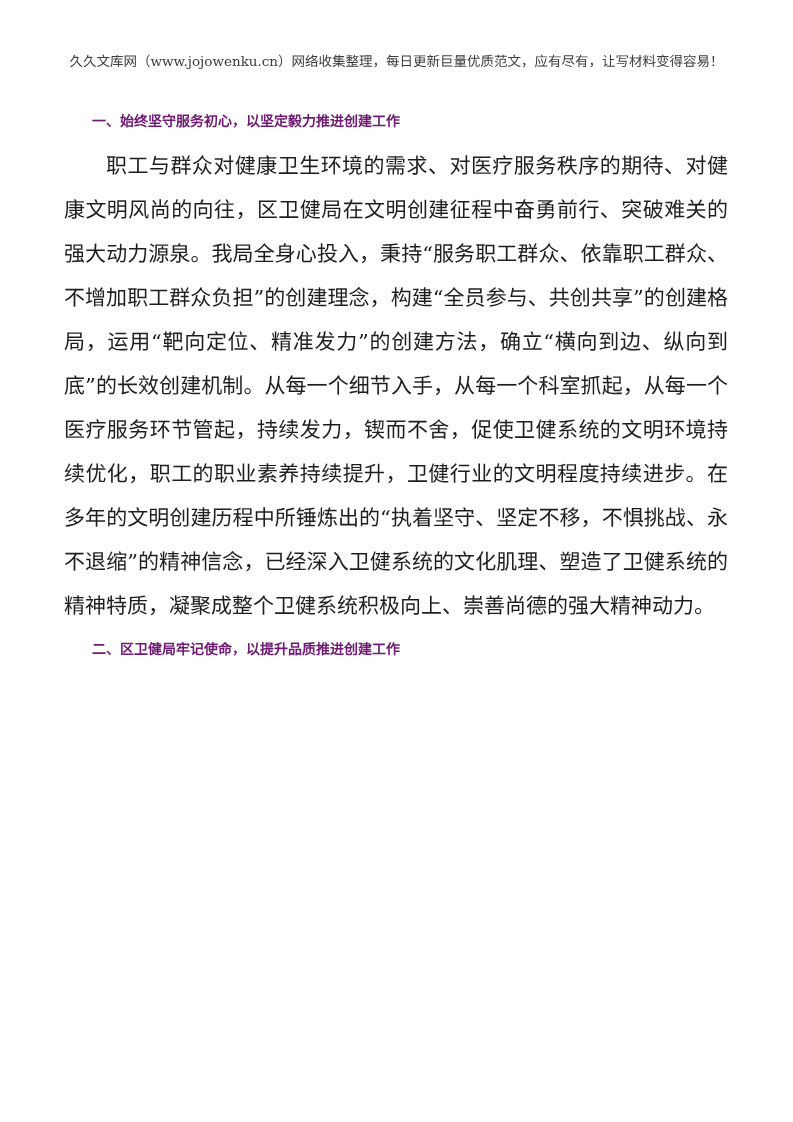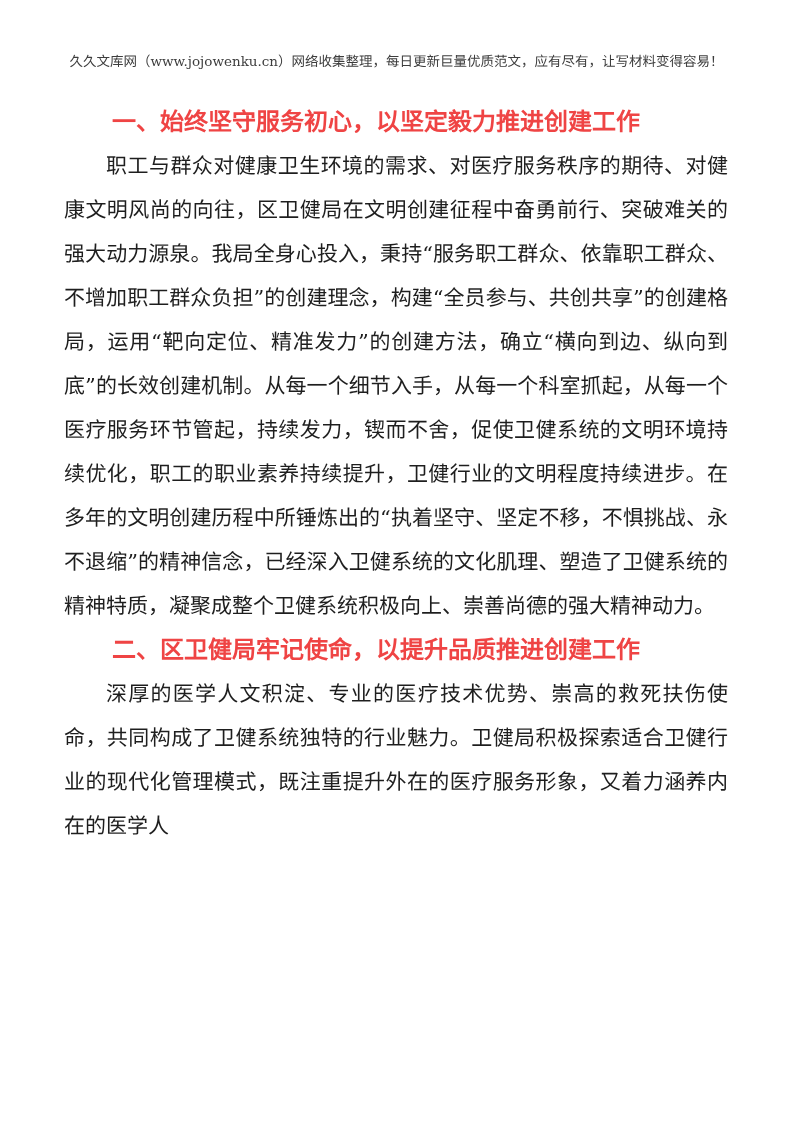--- a/index.html
+++ b/index.html
@@ -32,40 +32,39 @@
     text-align: justify;
     text-justify: inter-ideograph;
   }
   .para {
     margin: 0;
     text-indent: 2em;
   }
   .heading {
     margin: 0;
     text-indent: 2em;
-    font-size: 24px;
+    font-size: 14px;
     font-weight: bold;
     line-height: 44px;
-    color: #ef4444;
+    color: #701a75;
     font-family: Liberation Serif, serif;
   }
 </style>
 </head>
 <body>
 
 <div class="page">
 
   <div class="page-header">
     <span>久久文库网（www.jojowenku.cn）网络收集整理，每日更新巨量优质范文，应有尽有，让写材料变得容易！</span>
   </div>
 
   <div class="doc-body">
 
     <h2 class="heading">一、始终坚守服务初心，以坚定毅力推进创建工作</h2>
 
     <p class="para">职工与群众对健康卫生环境的需求、对医疗服务秩序的期待、对健康文明风尚的向往，区卫健局在文明创建征程中奋勇前行、突破难关的强大动力源泉。我局全身心投入，秉持“服务职工群众、依靠职工群众、不增加职工群众负担”的创建理念，构建“全员参与、共创共享”的创建格局，运用“靶向定位、精准发力”的创建方法，确立“横向到边、纵向到底”的长效创建机制。从每一个细节入手，从每一个科室抓起，从每一个医疗服务环节管起，持续发力，锲而不舍，促使卫健系统的文明环境持续优化，职工的职业素养持续提升，卫健行业的文明程度持续进步。在多年的文明创建历程中所锤炼出的“执着坚守、坚定不移，不惧挑战、永不退缩”的精神信念，已经深入卫健系统的文化肌理、塑造了卫健系统的精神特质，凝聚成整个卫健系统积极向上、崇善尚德的强大精神动力。</p>
 
     <h2 class="heading">二、区卫健局牢记使命，以提升品质推进创建工作</h2>
 
-    <p class="para">深厚的医学人文积淀、专业的医疗技术优势、崇高的救死扶伤使命，共同构成了卫健系统独特的行业魅力。卫健局积极探索适合卫健行业的现代化管理模式，既注重提升外在的医疗服务形象，又着力涵养内在的医学人</p>
   </div>
 
 </div>
 
 </body></html>

